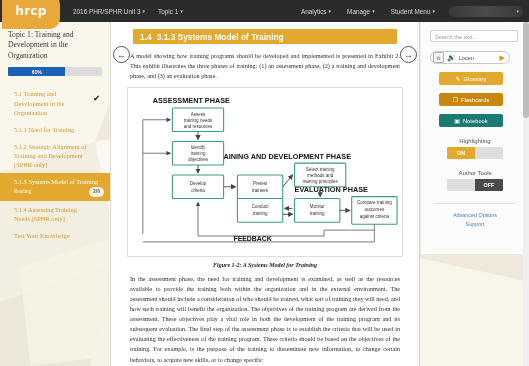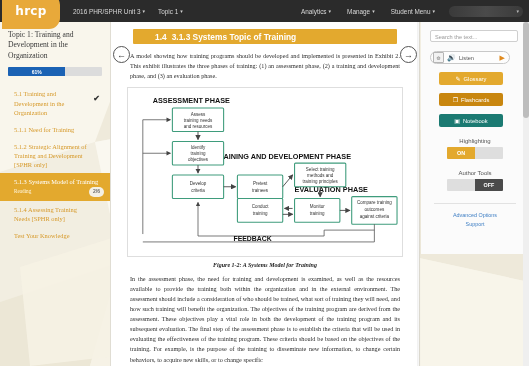--- a/index.html
+++ b/index.html
@@ -72,21 +72,21 @@
   }
   
   #reader{
     position:absolute;left:110px;top:22px;width:310px;height:344px;
     background:#ffffff;z-index:12;box-sizing:border-box;
     border-left:1px solid #e0ddd3;border-right:1px solid #e0ddd3;
     overflow:hidden;
   }
   #title-bar{
     margin:7px 22px 0 22px;height:15px;background:#e3a92e;border-radius:1px;
-    display:flex;align-items:center;padding-left:22px;box-sizing:border-box;
+    display:flex;align-items:center;padding-left:7px;box-sizing:border-box;
   }
   #title-bar .t-num{font-size:8.4px;color:#ffffff;font-weight:bold;margin-right:5px;}
   #title-bar .t-txt{font-size:8.4px;color:#ffffff;font-weight:bold;}
   .navarrow{
     position:absolute;top:24px;width:15px;height:15px;border-radius:50%;
     border:1.3px solid #555;color:#444;display:flex;align-items:center;
     justify-content:center;font-size:9px;background:#fff;z-index:14;
   }
   #nav-prev{left:2px;}
   #nav-next{left:289px;}
@@ -251,21 +251,21 @@
   </div>
 </div>
 
 <div id="reader">
 
   <div class="navarrow" id="nav-prev">←</div>
   <div class="navarrow" id="nav-next">→</div>
 
   <div id="title-bar">
     <span class="t-num">1.4</span>
-    <span class="t-txt">3.1.3 Systems Topic of Training</span>
+    <span class="t-txt">3.1.3 Systems Model of Training</span>
   </div>
 
   <div id="body-copy">A model showing how training programs should be developed and implemented is presented in Exhibit 2. This exhibit illustrates the three phases of training: (1) an assessment phase, (2) a training and development phase, and (3) an evaluation phase.</div>
 
   <div id="figure-wrap">
     <svg viewBox="0 0 272 158" width="100%" height="158">
       <defs>
         <marker id="ah" markerWidth="6" markerHeight="6" refX="5" refY="3" orient="auto">
           <path d="M0,0 L6,3 L0,6 z" fill="#444"></path>
         </marker>

